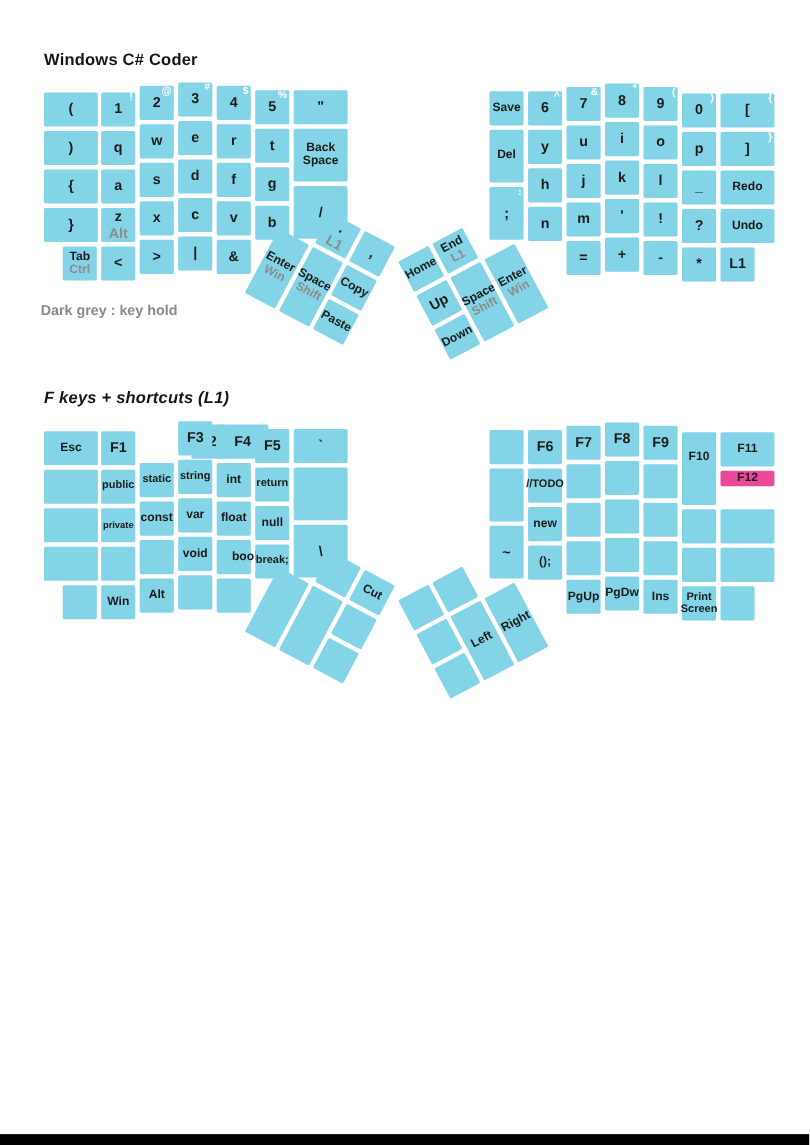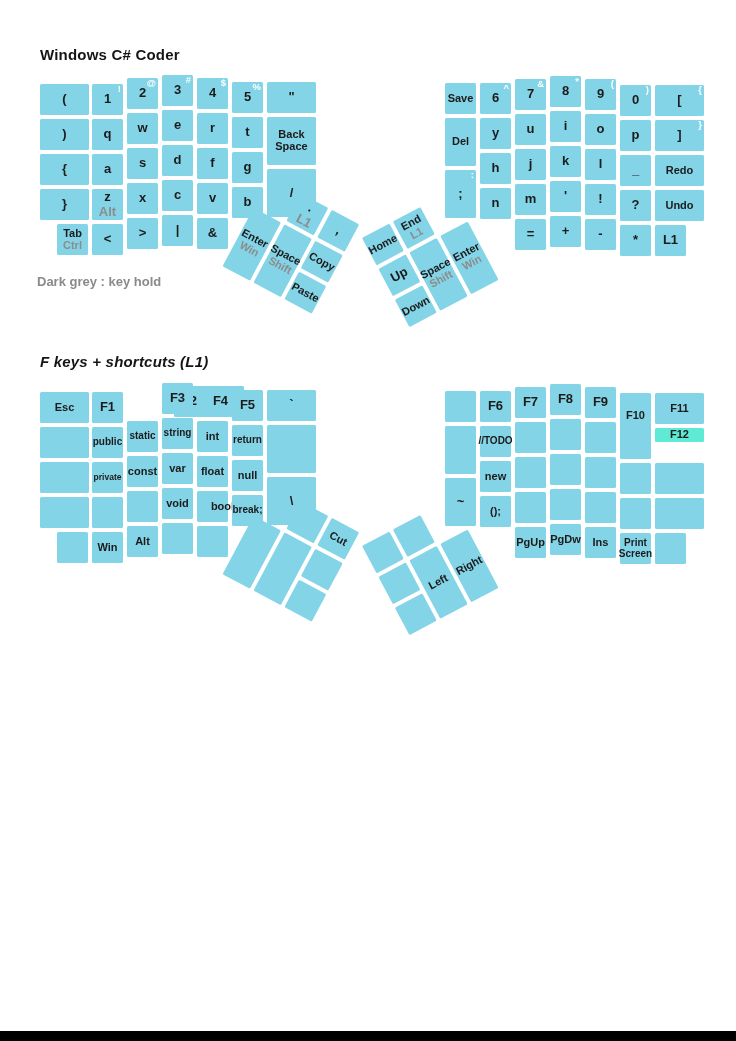--- a/index.html
+++ b/index.html
@@ -400,21 +400,21 @@
         <div class="key" style="left: 140px; top: 108px; width: 31px; height: 31px; background: rgb(132, 212, 231);"></div>
         <div class="key" style="left: 175px; top: 9px; width: 31px; height: 46px; background: rgb(132, 212, 231);">
           <span class="klabel" style="font-size: 11px;">F10</span>
         </div>
         <div class="key" style="left: 175px; top: 44px; width: 31px; height: 31px; background: rgb(132, 212, 231);"></div>
         <div class="key" style="left: 175px; top: 79px; width: 31px; height: 31px; background: rgb(132, 212, 231);"></div>
         <div class="key" style="left: 175px; top: 114px; width: 31px; height: 31px; background: rgb(132, 212, 231);"></div>
         <div class="key" style="left: 210px; top: 9px; width: 49px; height: 31px; background: rgb(132, 212, 231);">
           <span class="klabel" style="font-size: 11px;">F11</span>
         </div>
-        <div class="key" style="left: 210px; top: 44px; width: 49px; height: 14px; background: #5eead4;">
+        <div class="key" style="left: 210px; top: 44px; width: 49px; height: 14px; background: #ec4899;">
           <span class="klabel" style="font-size: 11px;">F12</span>
         </div>
         <div class="key" style="left: 210px; top: 79px; width: 49px; height: 31px; background: rgb(132, 212, 231);"></div>
         <div class="key" style="left: 210px; top: 114px; width: 49px; height: 31px; background: rgb(132, 212, 231);"></div>
         <div class="key" style="left: 70px; top: 143px; width: 31px; height: 31px; background: rgb(132, 212, 231);">
           <span class="klabel" style="font-size: 11px;">PgUp</span>
         </div>
         <div class="key" style="left: 105px; top: 140px; width: 31px; height: 31px; background: rgb(132, 212, 231); justify-content: center;">
           <span class="klabel" style="font-size: 11px;">PgDw</span>
         </div>

